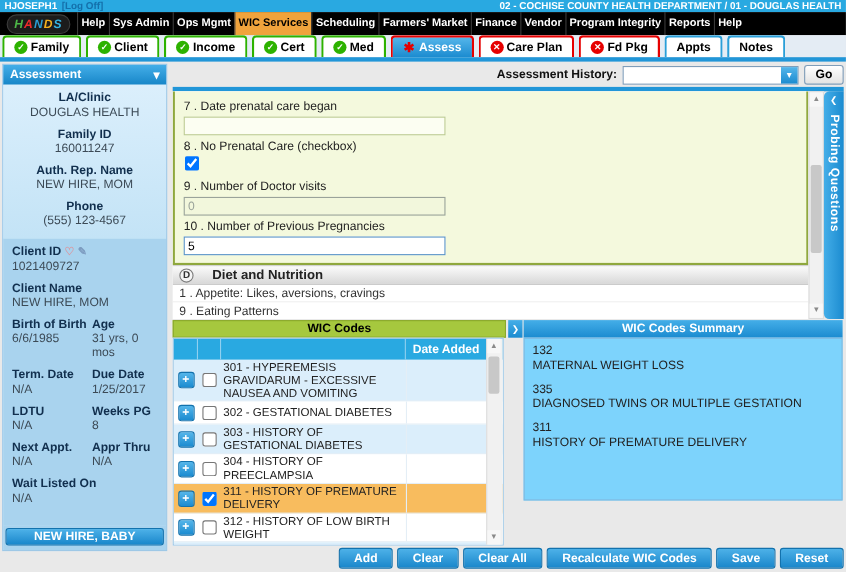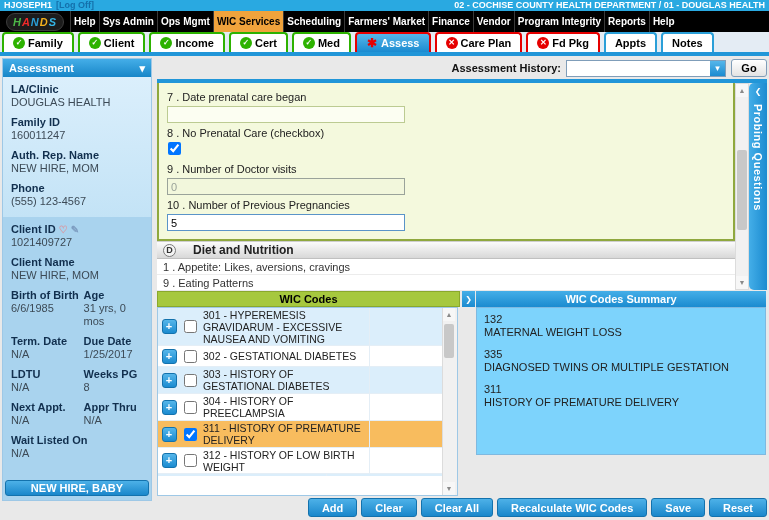--- a/index.html
+++ b/index.html
@@ -42,21 +42,21 @@
   .st-icon.req { background:transparent; color:#e60000; font-size:12px; font-weight:bold; }
   .bluebar { position:absolute; left:0; top:52px; width:769px; height:4px; background:#2196d8; }
 
   
   .sidebar { position:absolute; left:2px; top:58px; width:150px; height:443px; display:flex;
              flex-direction:column; border:1px solid #9ec8e6; background:#cfe9fa; }
   .side-header { height:18px; background:linear-gradient(#44aee8,#1786c8); color:#fff; font-size:11px;
                  font-weight:bold; display:flex; align-items:center; justify-content:space-between;
                  padding:0 6px; cursor:pointer; }
   .side-sect { padding:6px 8px 2px 8px; }
-  .sect1 { background:linear-gradient(#dbeffc,#c3e3f6); }
+  .sect1 { background:linear-gradient(#dbeffc,#c3e3f6);text-align:center; }
   .sect2 { background:#a9d3ee; flex:1; }
   .f-row { margin-bottom:7px; font-size:11px; line-height:13px; }
   .f-label { font-weight:bold; color:#112f4e; }
   .f-value { color:#3c4a56; }
   .two-col { display:flex; }
   .two-col .c1 { width:55%; padding-right:2px; }
   .two-col .c2 { width:45%; }
   .mini-ic { font-size:10px; cursor:pointer; }
   .heart { color:#d79aa4; } .pencil { color:#7d9cc0; }
   .member-btn { margin:1px 2px; height:16px; background:linear-gradient(#4db1e8,#1a87cb);
@@ -358,20 +358,26 @@
 <div class="probing">
   <span class="chev">❮</span>
   <span class="vtext">Probing Questions</span>
 </div>
 
 <div class="wic-header">WIC Codes</div>
 <div class="expand-btn">❯</div>
 <div class="sum-header">WIC Codes Summary</div>
 
 <div class="wic-table">
+  <div class="wt-headrow">
+    <div class="hc hc-plus"></div>
+    <div class="hc hc-check"></div>
+    <div class="hc hc-code"></div>
+    <div class="hc-date">Date Added</div>
+  </div>
   <div class="wt-body">
     <div class="wt-row alt r301">
       <div class="cp">
           <div class="plus-btn">+</div>
         </div>
       <div class="cc">
           <input type="checkbox" class="row-check" style="">
         </div>
       <div class="ct">301 - HYPEREMESIS GRAVIDARUM - EXCESSIVE NAUSEA AND VOMITING</div>
       <div class="cd"></div>

